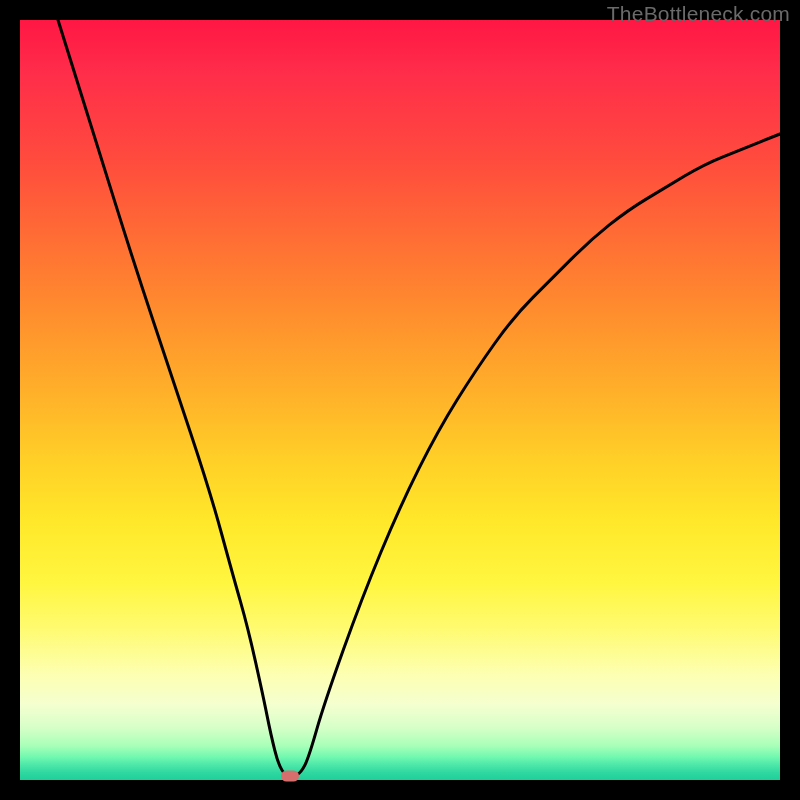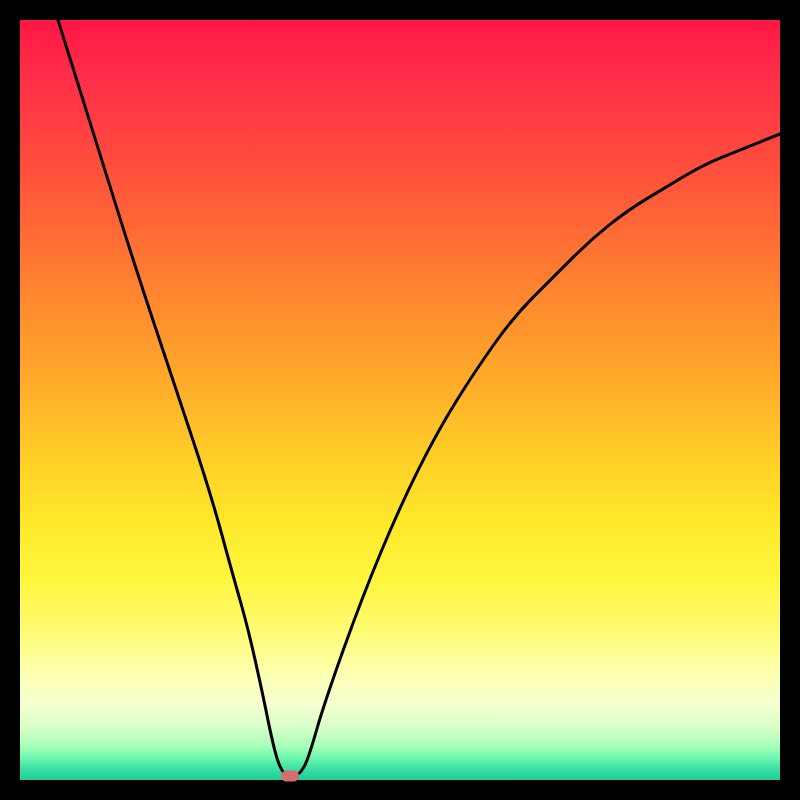--- a/index.html
+++ b/index.html
@@ -68,19 +68,20 @@
     height: 11px;
     border-radius: 6px;
     background: #d66e6e;
     transform: translate(-50%, -50%);
   }
 </style>
 </head>
 <body>
 
 <div class="chart-container">
+  <div class="watermark">TheBottleneck.com</div>
   <div class="plot-area">
     <svg class="curve" viewBox="0 0 760 760" preserveAspectRatio="none">
       <path id="curve-path" fill="none" stroke="#000" stroke-width="3" stroke-linecap="round" stroke-linejoin="round" d="M 38 0 Q 38 0 57 60.80000000000001 Q 76 121.60000000000002 95 182.39999999999998 Q 114 243.19999999999993 133 300.19999999999993 Q 152 357.2 171 414.2 Q 190 471.2 201.4 513 Q 212.8 554.8 220.4 581.4 Q 228 608 235.60000000000002 642.2 Q 243.20000000000002 676.4 247 695.4 Q 250.8 714.4 254.60000000000002 729.5999999999999 Q 258.40000000000003 744.8 262.20000000000005 750.5 Q 266 756.2 269.79999999999995 756.2 Q 273.59999999999997 756.2 277.4 754.3 Q 281.2 752.4 285 744.8 Q 288.8 737.2 296.4 710.6 Q 304 684 323 630.8 Q 342 577.6 361 532 Q 380 486.40000000000003 399 448.4 Q 418.00000000000006 410.4 437 380 Q 456 349.59999999999997 475 323 Q 494 296.40000000000003 513 277.4 Q 532 258.4 551 239.39999999999998 Q 570 220.39999999999998 589 205.2 Q 608 190 627 178.59999999999997 Q 646 167.19999999999993 665 155.79999999999995 Q 684 144.39999999999998 703 136.8 Q 722 129.20000000000005 741 121.60000000000002 T 760 114"></path>
     </svg>
     <div id="min-marker" class="marker" style="left: 269.8px; top: 756.2px; background: rgb(214, 110, 110);"></div>
   </div>
 </div>
 
 </body></html>

